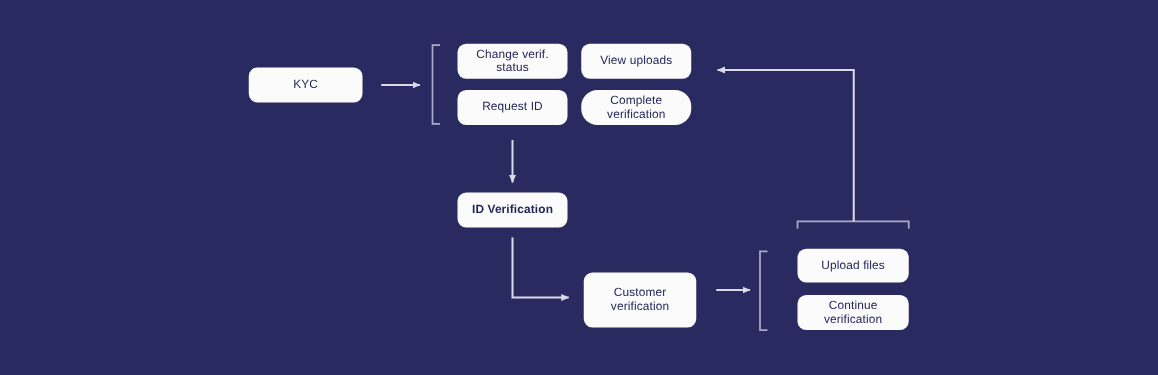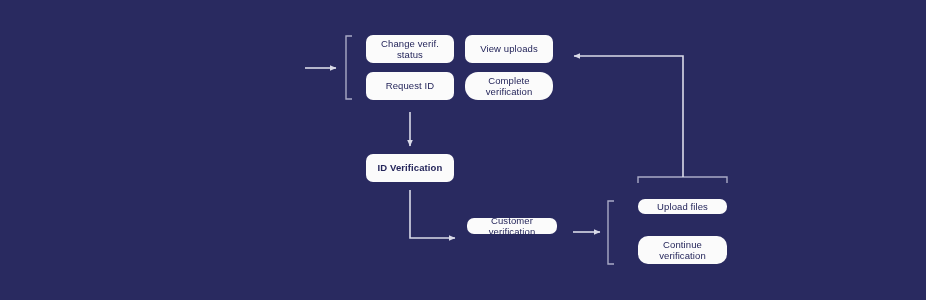--- a/index.html
+++ b/index.html
@@ -71,34 +71,35 @@
 
     <line x1="573" y1="232" x2="600" y2="232" stroke="#d9dae8" stroke-width="1.6" marker-end="url(#ah-right)"></line>
 
     <path d="M614,201 L608,201 L608,264 L614,264" fill="none" stroke="#a9aac6" stroke-width="1.4"></path>
 
     <path d="M638,183 L638,177 L727,177 L727,183" fill="none" stroke="#a9aac6" stroke-width="1.4"></path>
 
     <path d="M683,177 L683,56 L574,56" fill="none" stroke="#d9dae8" stroke-width="1.6" marker-end="url(#ah-left)"></path>
   </svg>
 
+  <div class="node" style="left:199px;top:54px;width:91px;height:28px;">KYC</div>
 
   <div class="node" style="left:366px;top:35px;width:88px;height:28px;text-align:center;">Change verif.
 status</div>
 
   <div class="node" style="left:366px;top:72px;width:88px;height:28px;">Request ID</div>
 
   <div class="node" style="left:465px;top:35px;width:88px;height:28px;">View uploads</div>
 
   <div class="node" style="left:465px;top:72px;width:88px;height:28px;border-radius:13px;">Complete
 verification</div>
 
   <div class="node" style="left:366px;top:154px;width:88px;height:28px;font-weight:bold;">ID Verification</div>
 
-  <div class="node" style="left:467px;top:218px;width:90px;height:16px;">Customer
+  <div class="node" style="left:467px;top:218px;width:90px;height:44px;">Customer
 verification</div>
 
-  <div class="node" style="left:638px;top:199px;width:89px;height:15px;">Upload files</div>
+  <div class="node" style="left:638px;top:199px;width:89px;height:27px;">Upload files</div>
 
-  <div class="node" style="left:638px;top:236px;width:89px;height:28px;border-radius:10px;">Continue
+  <div class="node" style="left:638px;top:236px;width:89px;height:28px;">Continue
 verification</div>
 
 </div>
 
 </body></html>

